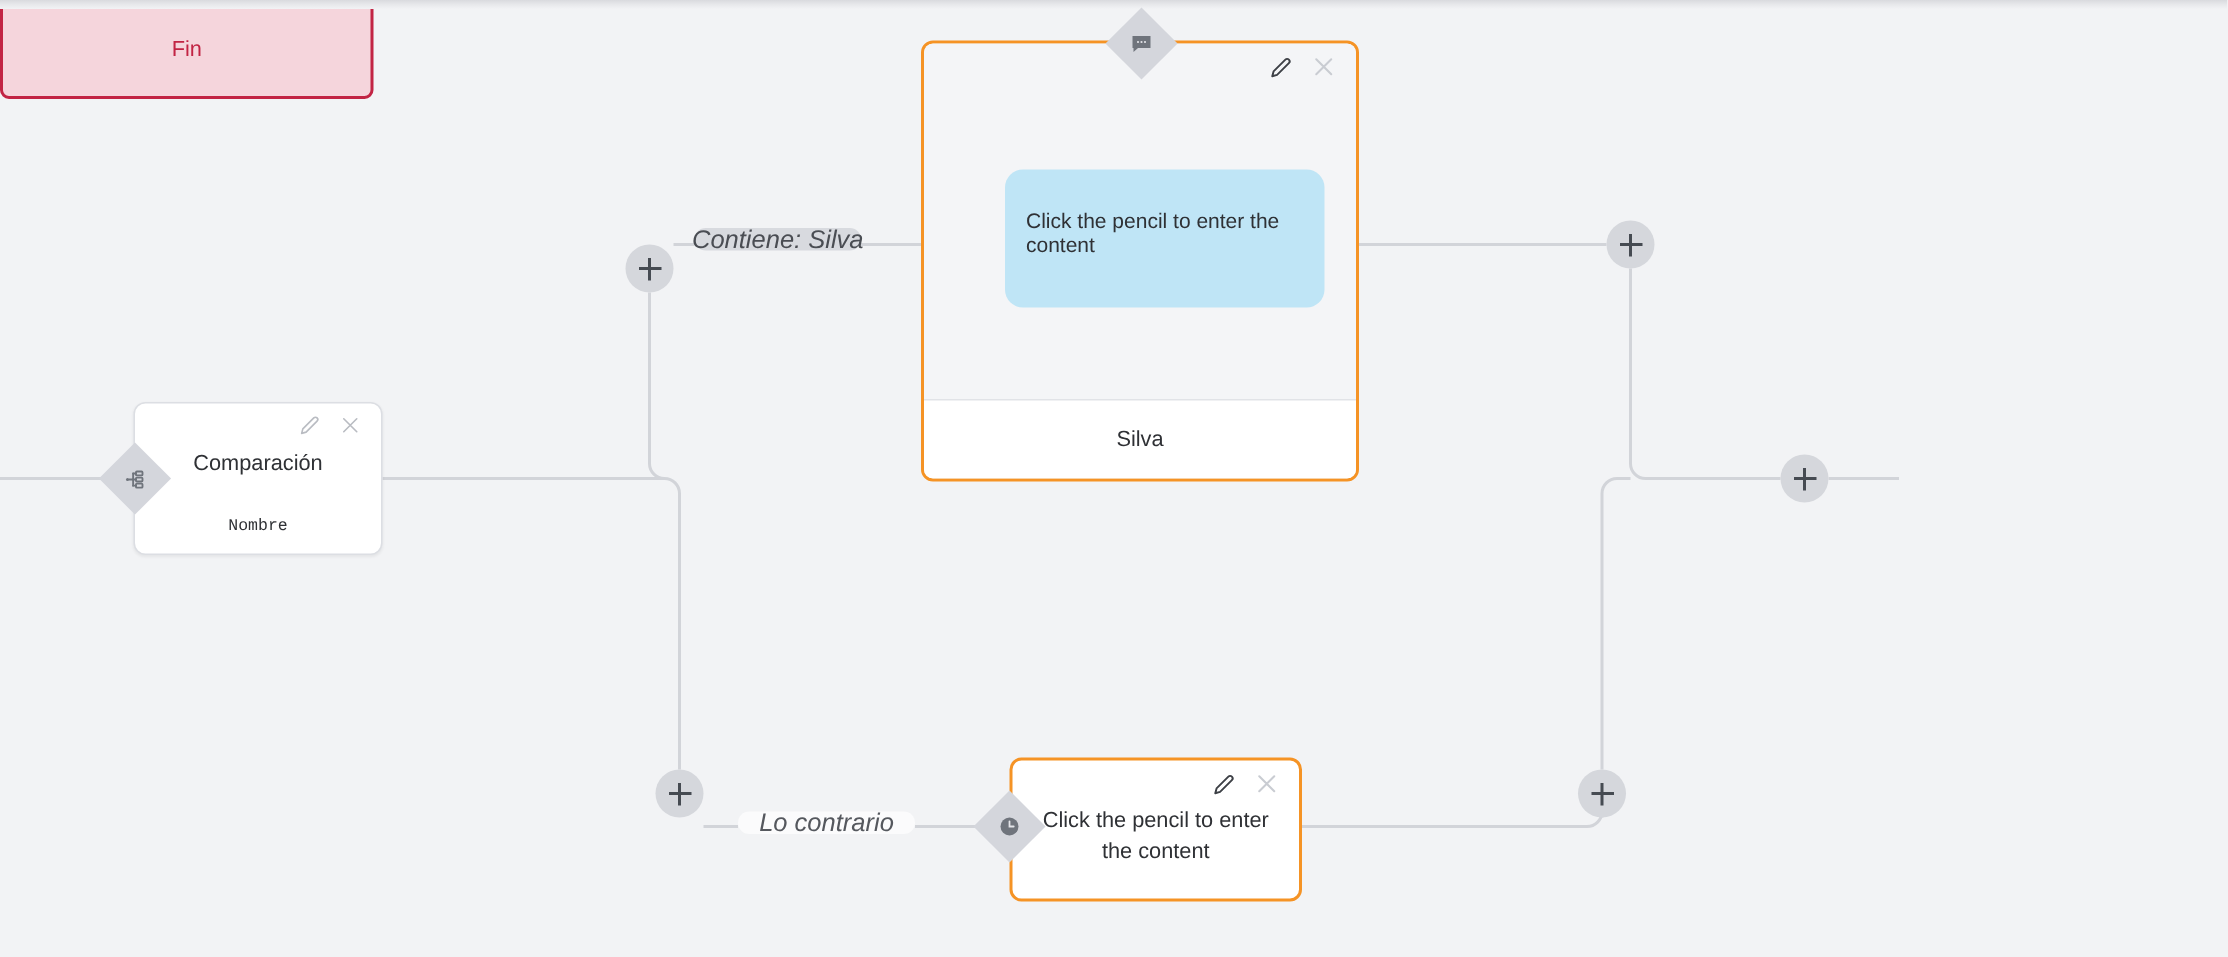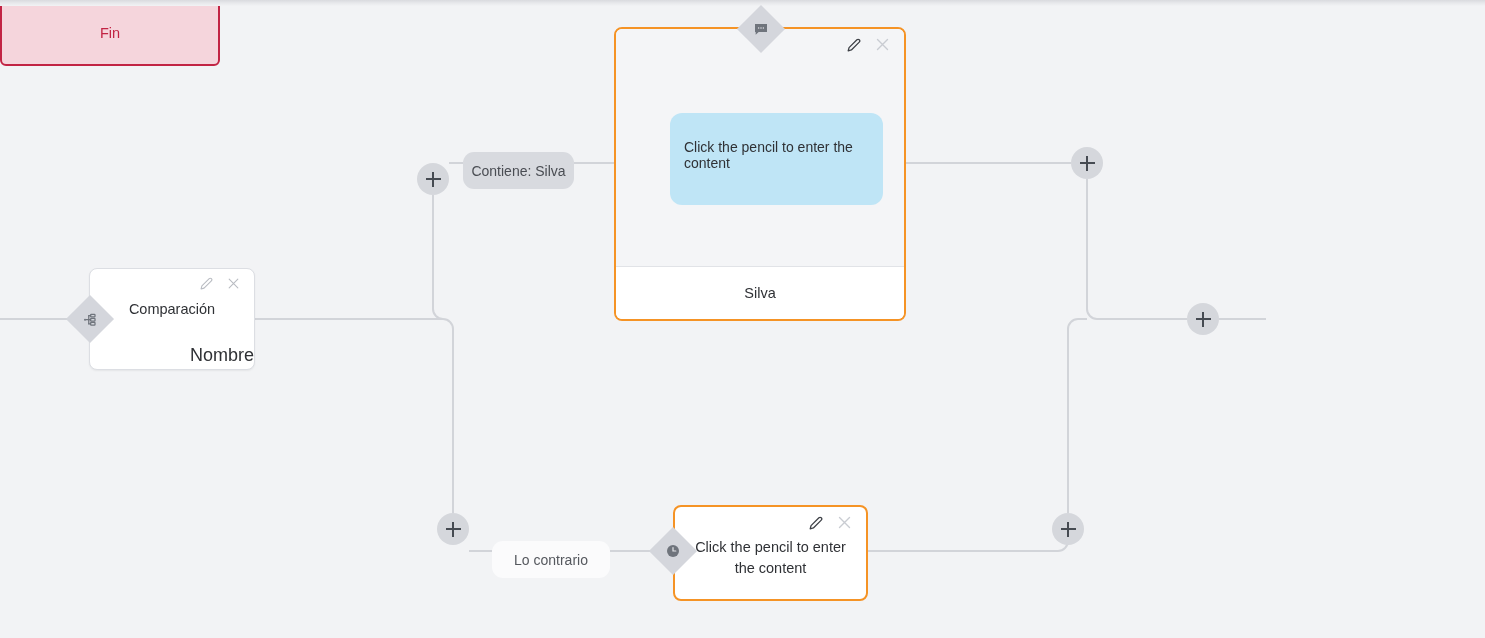--- a/index.html
+++ b/index.html
@@ -115,23 +115,24 @@
     left: 0; right: 0;
     top: 32px;
     text-align: center;
     font-size: 14.5px;
     color: #2f3135;
   }
   .cmp-line2 {
     position: absolute;
     left: 0; right: 0;
     top: 76px;
-    text-align: right;
-    font-size: 18px;
-    color: #2f3135;
+    text-align: center;
+    font-size: 11px;
+    color: #2f3135;
+    font-family: Liberation Mono, monospace;
   }
 
   
   .msg-node {
     left: 614px;
     top: 27px;
     width: 292px;
     height: 294px;
     border: 2px solid #f59325;
     border-radius: 8px;
@@ -189,46 +190,47 @@
     text-align: center;
     font-size: 14.5px;
     line-height: 21px;
     color: #2f3135;
   }
 
   
   .fin-node {
     left: 1266px;
     top: 286px;
-    width: 220px;
+    width: 249px;
     height: 66px;
     box-sizing: border-box;
     border: 2px solid #c22444;
     border-radius: 6px;
     background: #f5d5dc;
     display: flex;
     align-items: center;
     justify-content: center;
     font-size: 14.5px;
     color: #c22444;
   }
 
   
   .edge-label {
     position: absolute;
     box-sizing: border-box;
-    height: 37px;
+    height: 15px;
     display: flex;
     align-items: center;
     justify-content: center;
     border-radius: 11px;
-    font-size: 14px;
+    font-size: 17px;
     white-space: nowrap;
     padding: 0 12px;
     color: #4a4d53;
+    font-style: italic;
   }
   .label-gray { background: #d8dadf; }
   .label-white { background: #fbfbfc; color: #55585e; }
 </style>
 </head>
 <body>
 
 <div id="canvas">
 
   <div class="top-strip"></div>

